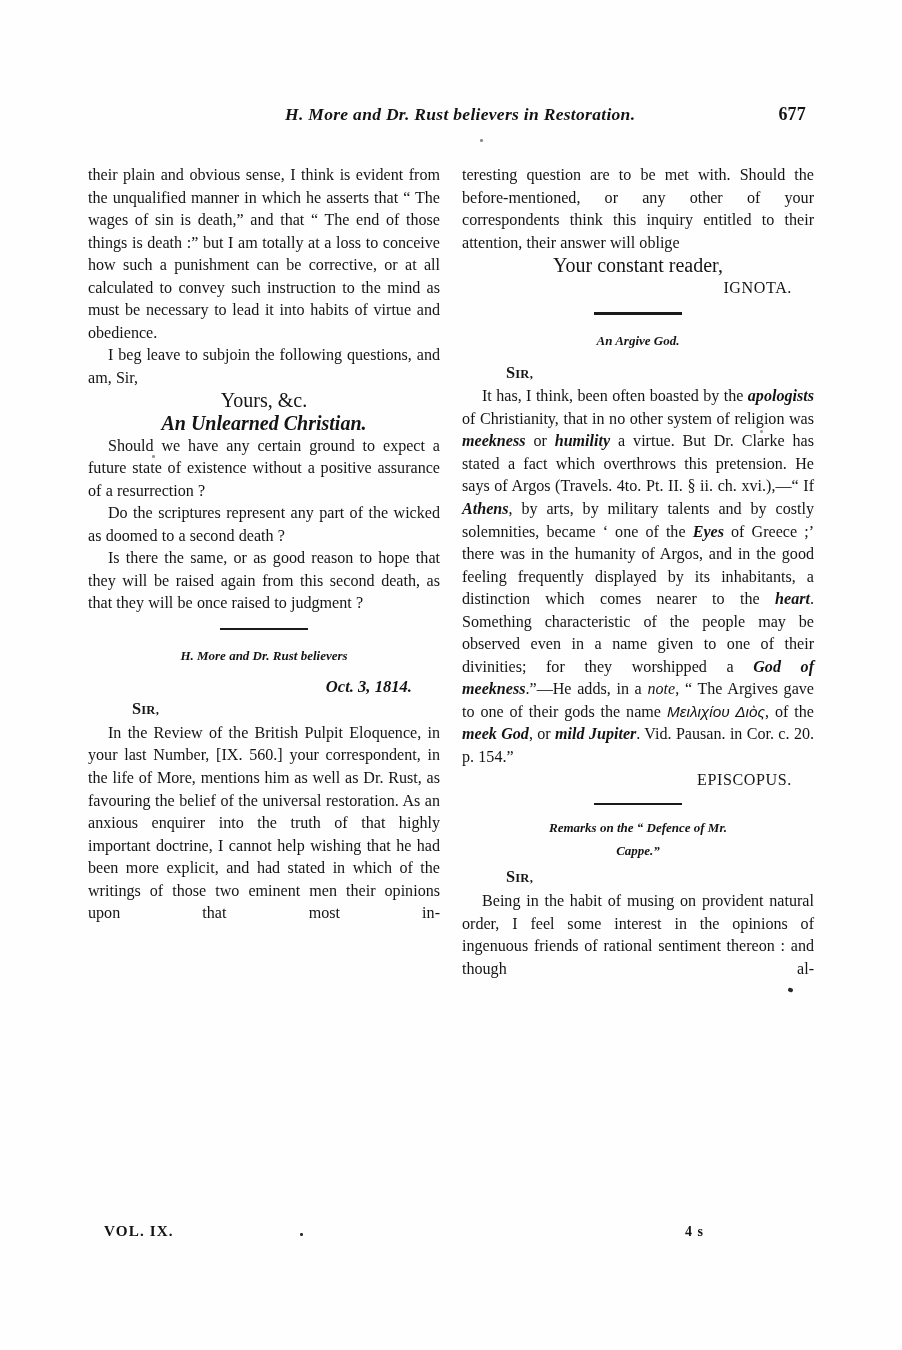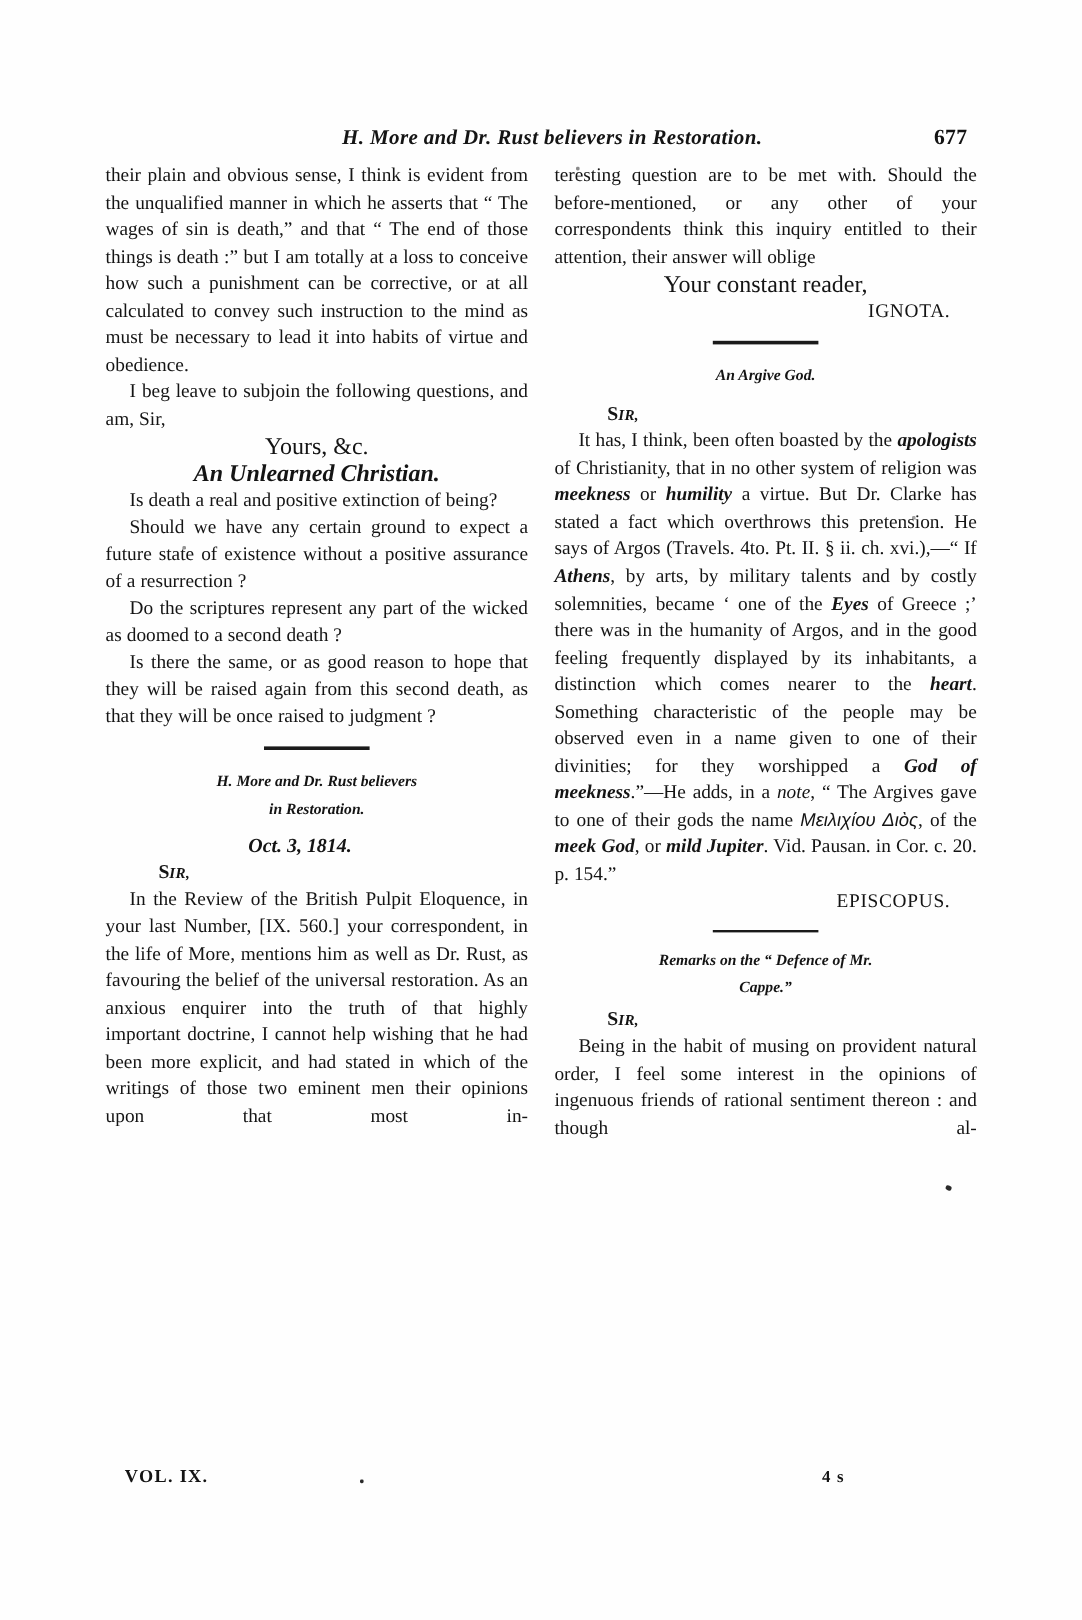--- a/index.html
+++ b/index.html
@@ -41,21 +41,21 @@
     font-weight: bold;
     font-size: 18px;
     letter-spacing: 0.2px;
     white-space: nowrap;
   }
 
   
   .cols {
     position: absolute;
     left: 88px;
-    top: 136px;
+    top: 164px;
     width: 726px;
     display: flex;
     gap: 22px;
   }
   .col {
     width: 352px;
   }
 
   p.t {
     margin: 0;
@@ -95,38 +95,38 @@
   
   .sir {
     display: block;
     margin: 0;
     font-size: 16.1px;
     line-height: 22.55px;
     padding-left: 44px;
     font-weight: bold;
   }
   .sir .big { font-size: 16.4px; }
-  .sir .sc  { font-size: 12.6px; letter-spacing: 0.3px; font-style: italic; }
+  .sir .sc  { font-size: 12.6px; letter-spacing: 0.3px; }
 
   
   .sechead {
     margin: 0;
     font-style: italic;
     font-weight: bold;
     font-size: 13px;
     line-height: 23px;
     text-align: center;
   }
   .datum {
     margin: 0;
     font-style: italic;
     font-weight: bold;
     font-size: 16.6px;
     line-height: 23px;
-    text-align: center;
+    text-align: right;
     padding-right: 28px;
   }
 
   
   .rule {
     width: 88px;
     height: 2.4px;
     background: #1a1a1a;
     margin: 0 auto;
   }
@@ -197,31 +197,29 @@
     <div class="col">
 
       <p class="t">their plain and obvious sense, I think is evident from the unqualified manner in which he asserts that “ The wages of sin is death,” and that “ The end of those things is death :” but I am totally at a loss to conceive how such a punishment can be corrective, or at all calculated to convey such instruction to the mind as must be necessary to lead it into habits of virtue and obedience.</p>
 
       <p class="t ind ragged">I beg leave to subjoin the following questions, and am, Sir,</p>
 
       <p class="ctr">Yours, &amp;c.</p>
 
       <p class="ctr it">An Unlearned Christian.</p>
 
-      <p class="t ind ragged">Is death a real and positive extinction of being?</p>
       <p class="t ind ragged">Should we have any certain ground to expect a future state of existence without a positive assurance of a resurrection ?</p>
       <p class="t ind ragged">Do the scriptures represent any part of the wicked as doomed to a second death ?</p>
       <p class="t ind ragged">Is there the same, or as good reason to hope that they will be raised again from this second death, as that they will be once raised to judgment ?</p>
 
       <div class="rule-wrap">
         <div class="rule"></div>
       </div>
 
       <p class="sechead">H. More and Dr. Rust believers</p>
-      <p class="sechead">in Restoration.</p>
 
       <div class="sp8"></div>
 
       <p class="datum">Oct. 3, 1814.</p>
 
       <span class="sir"><span class="big">S</span><span class="sc">IR,</span></span>
 
       <p class="t ind">In the Review of the British Pulpit Eloquence, in your last Number, [IX. 560.] your correspondent, in the life of More, mentions him as well as Dr. Rust, as favouring the belief of the universal restoration. As an anxious enquirer into the truth of that highly important doctrine, I cannot help wishing that he had been more explicit, and had stated in which of the writings of those two eminent men their opinions upon that most in-</p>
 
     </div>

